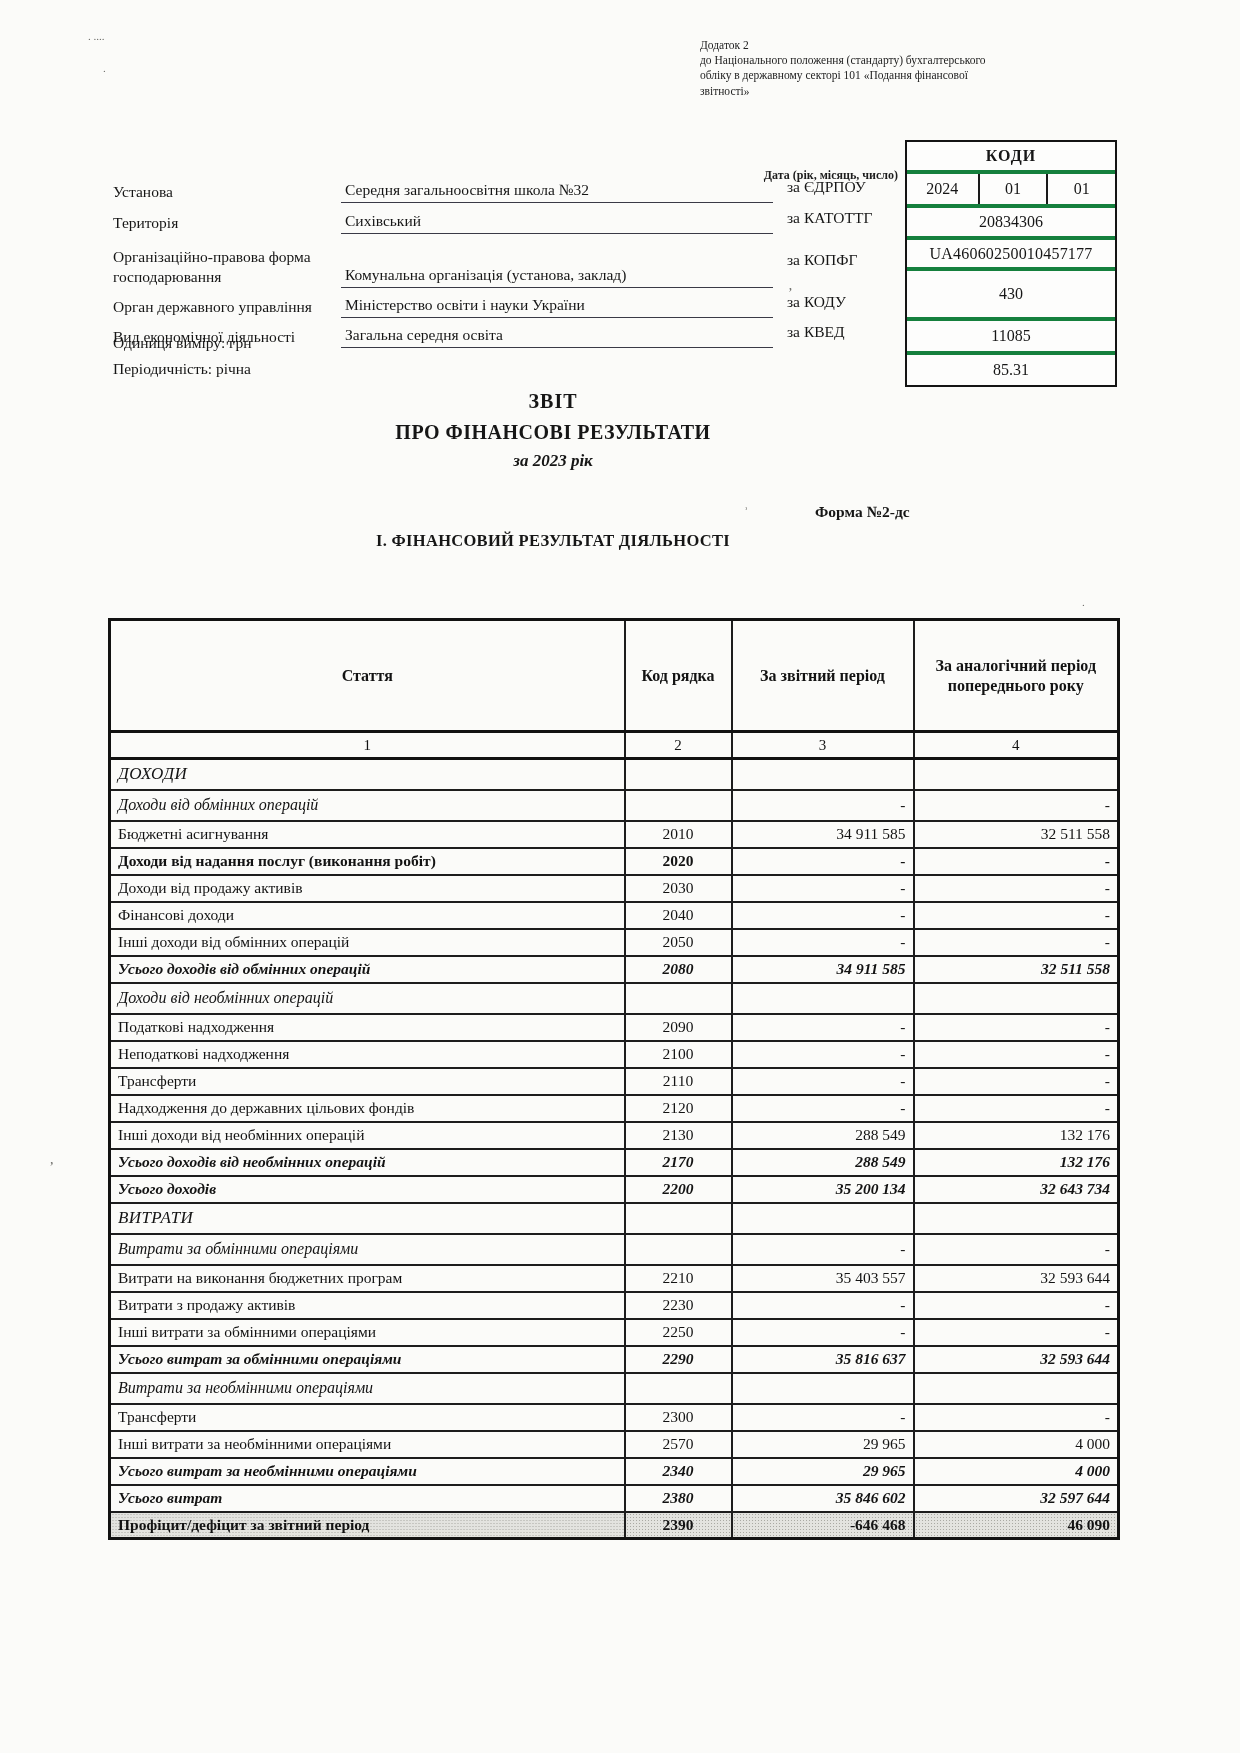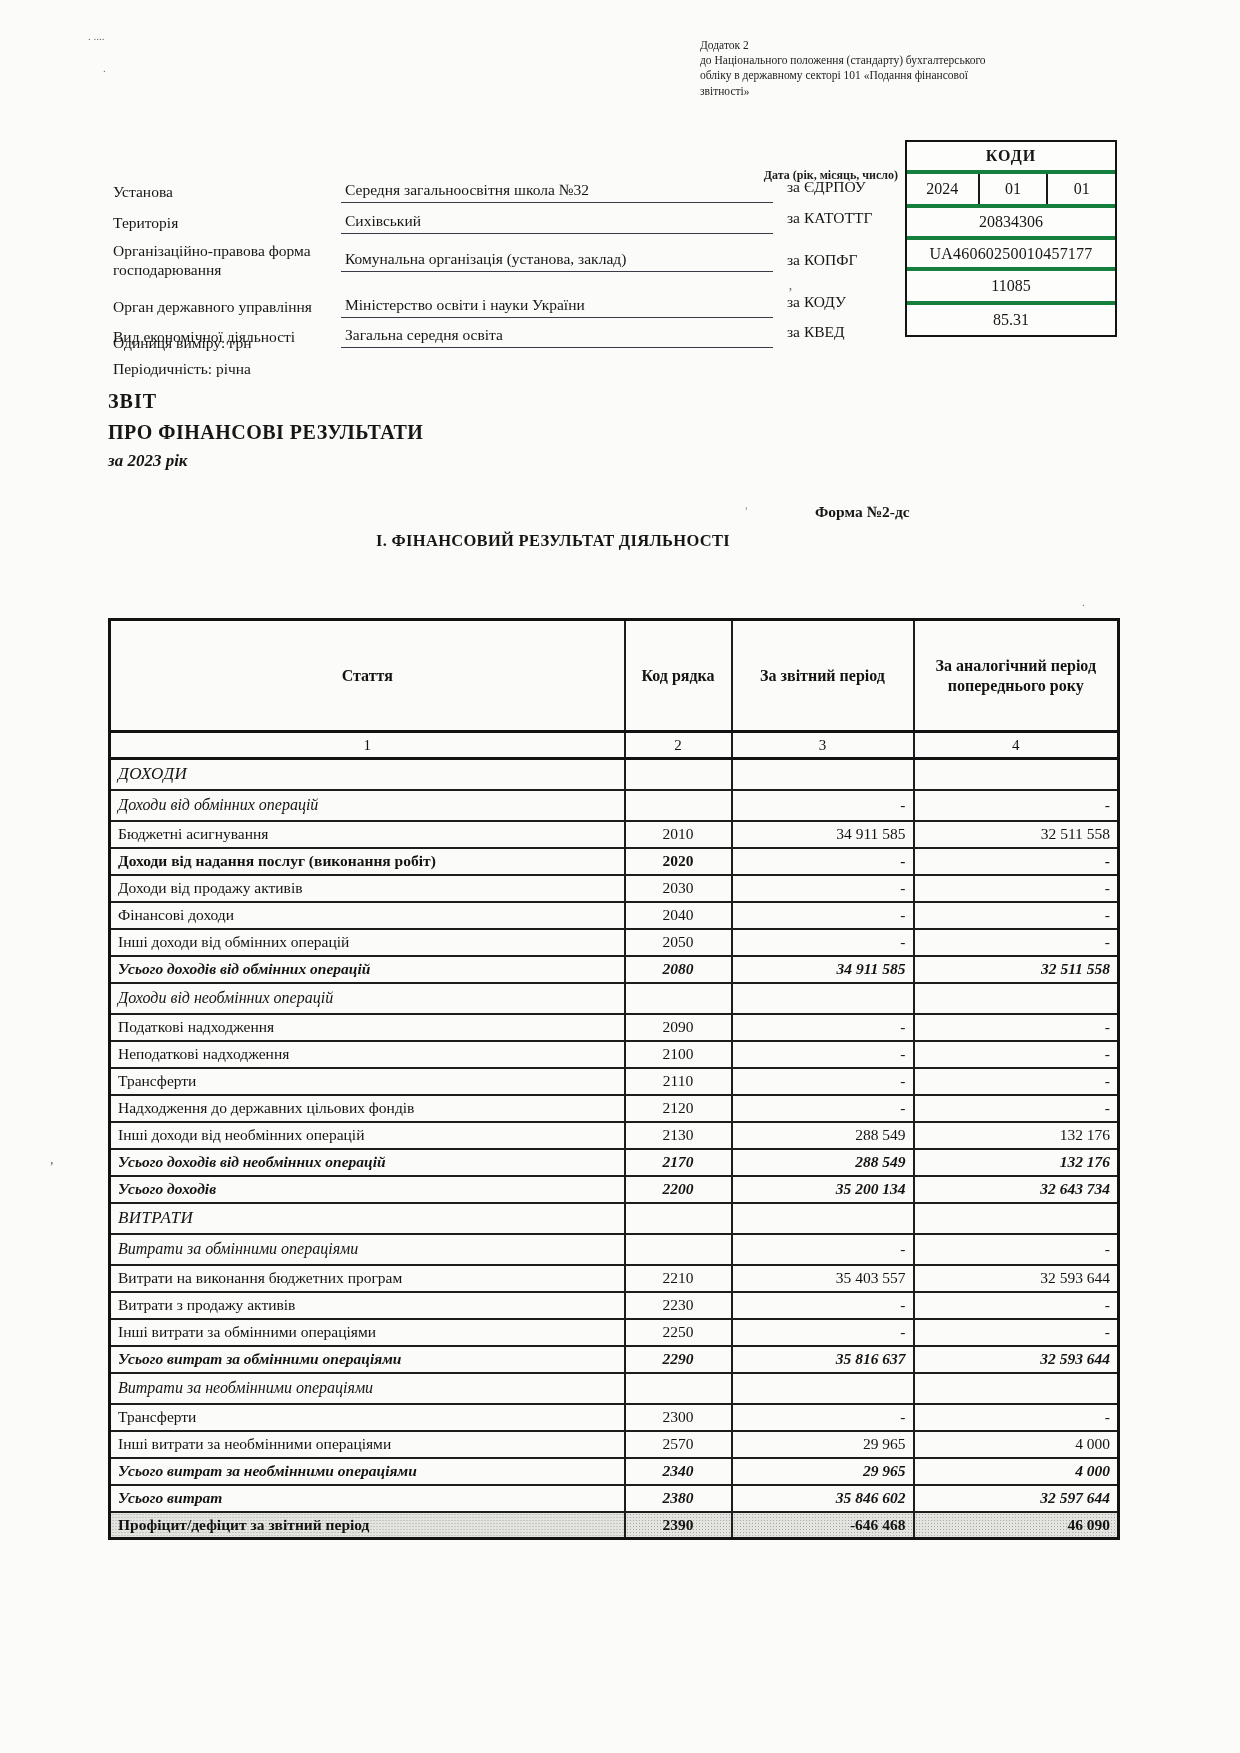--- a/index.html
+++ b/index.html
@@ -40,21 +40,21 @@
   .frow{display:flex;align-items:flex-end;}
   .frow .flabel{width:228px;flex:none;line-height:1.25;padding-bottom:2px;}
   .frow .fvalue{
     flex:1;border-bottom:1.5px solid #3a3a46;
     padding:0 4px 2px 4px;line-height:1.2;
   }
   .frow .fcode{width:118px;flex:none;text-align:left;padding:0 0 2px 14px;font-size:15.5px;align-self:center;}
   .meta-line{position:absolute;left:113px;font-size:15.5px;}
 
   
-  .title-block{position:absolute;left:108px;top:390px;width:890px;}
+  .title-block{position:absolute;left:108px;top:390px;width:890px;text-align:center;}
   .title-line1{font-size:20px;font-weight:bold;letter-spacing:1px;}
   .title-line2{font-size:20px;font-weight:bold;margin-top:8px;letter-spacing:0.5px;}
   .title-line3{font-size:17px;font-weight:bold;font-style:italic;margin-top:7px;}
   .form-label{position:absolute;left:815px;top:503px;font-size:15.5px;font-weight:bold;}
   .section-title{
     position:absolute;left:108px;top:531px;width:890px;text-align:center;
     font-size:16.5px;font-weight:bold;letter-spacing:0.3px;
   }
 
   
@@ -105,36 +105,37 @@
 
   <div class="codes-box">
     <div class="crow" style="height:28px;font-weight:bold;letter-spacing:1px;">КОДИ</div>
     <div class="crow" style="height:30px;padding:0;">
       <div class="dcell" style="flex:1.06">2024</div>
       <div class="dcell">01</div>
       <div class="dcell">01</div>
     </div>
     <div class="crow" style="height:28px;font-family:Liberation Serif, serif;">20834306</div>
     <div class="crow" style="height:27px;letter-spacing:0.2px;">UA46060250010457177</div>
+    <div class="crow" style="height:46px;">430</div>
     <div class="crow" style="height:30px;">11085</div>
     <div class="crow" style="height:30px;">85.31</div>
   </div>
 
   <div class="fields">
     <div class="frow" style="height:31px;">
       <div class="flabel">Установа</div>
       <div class="fvalue">Середня загальноосвітня школа №32</div>
       <div class="fcode">за ЄДРПОУ</div>
     </div>
     <div class="frow" style="height:31px;">
       <div class="flabel">Територія</div>
       <div class="fvalue">Сихівський</div>
       <div class="fcode">за КАТОТТГ</div>
     </div>
-    <div class="frow" style="height:54px;align-items:center;">
+    <div class="frow" style="height:54px;">
       <div class="flabel">Організаційно-правова форма господарювання</div>
       <div class="fvalue">Комунальна організація (установа, заклад)</div>
       <div class="fcode">за КОПФГ</div>
     </div>
     <div class="frow" style="height:30px;">
       <div class="flabel" style="width:228px;white-space:nowrap;">Орган державного управління</div>
       <div class="fvalue">Міністерство освіти і науки України</div>
       <div class="fcode">за КОДУ</div>
     </div>
     <div class="frow" style="height:30px;">

